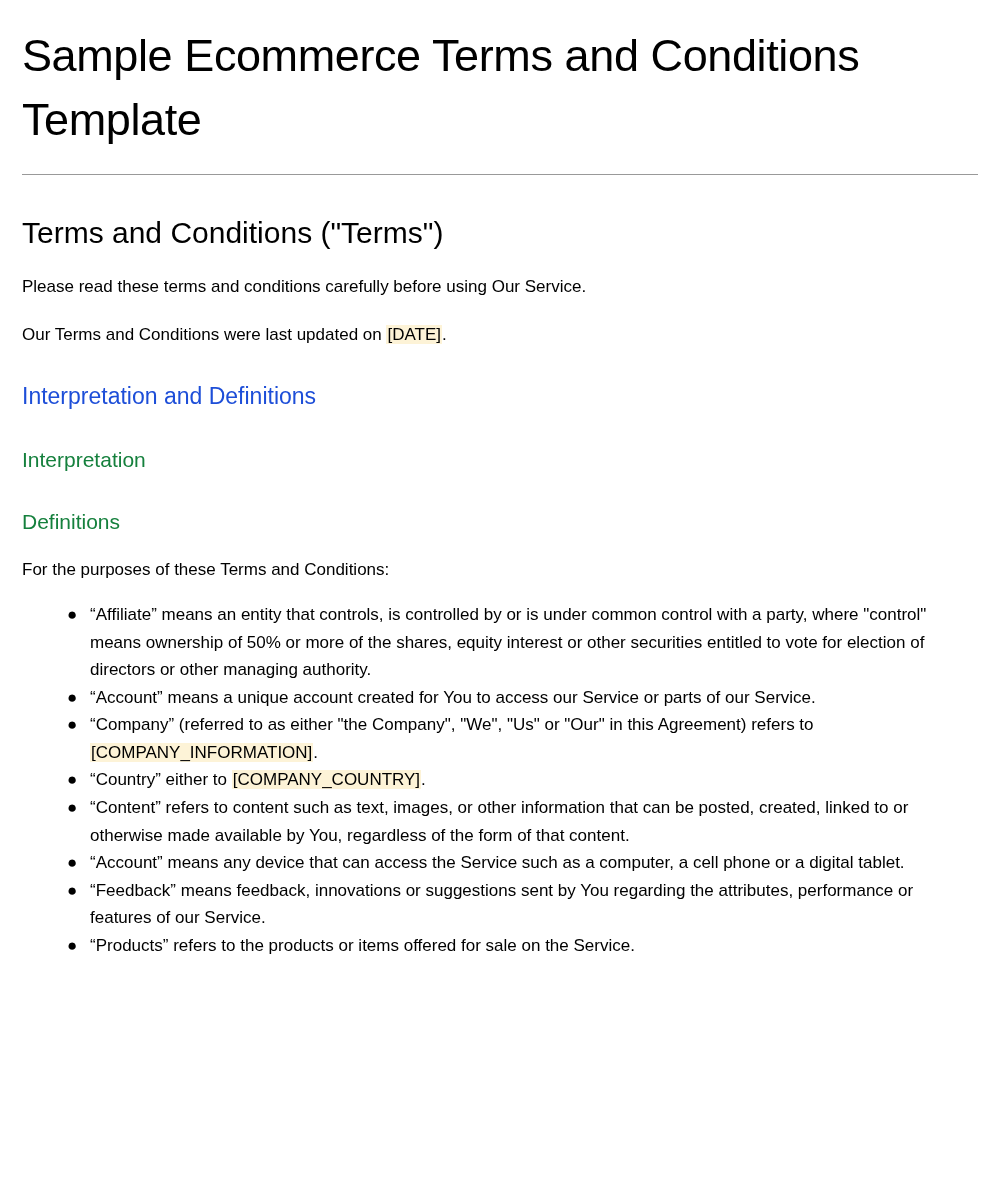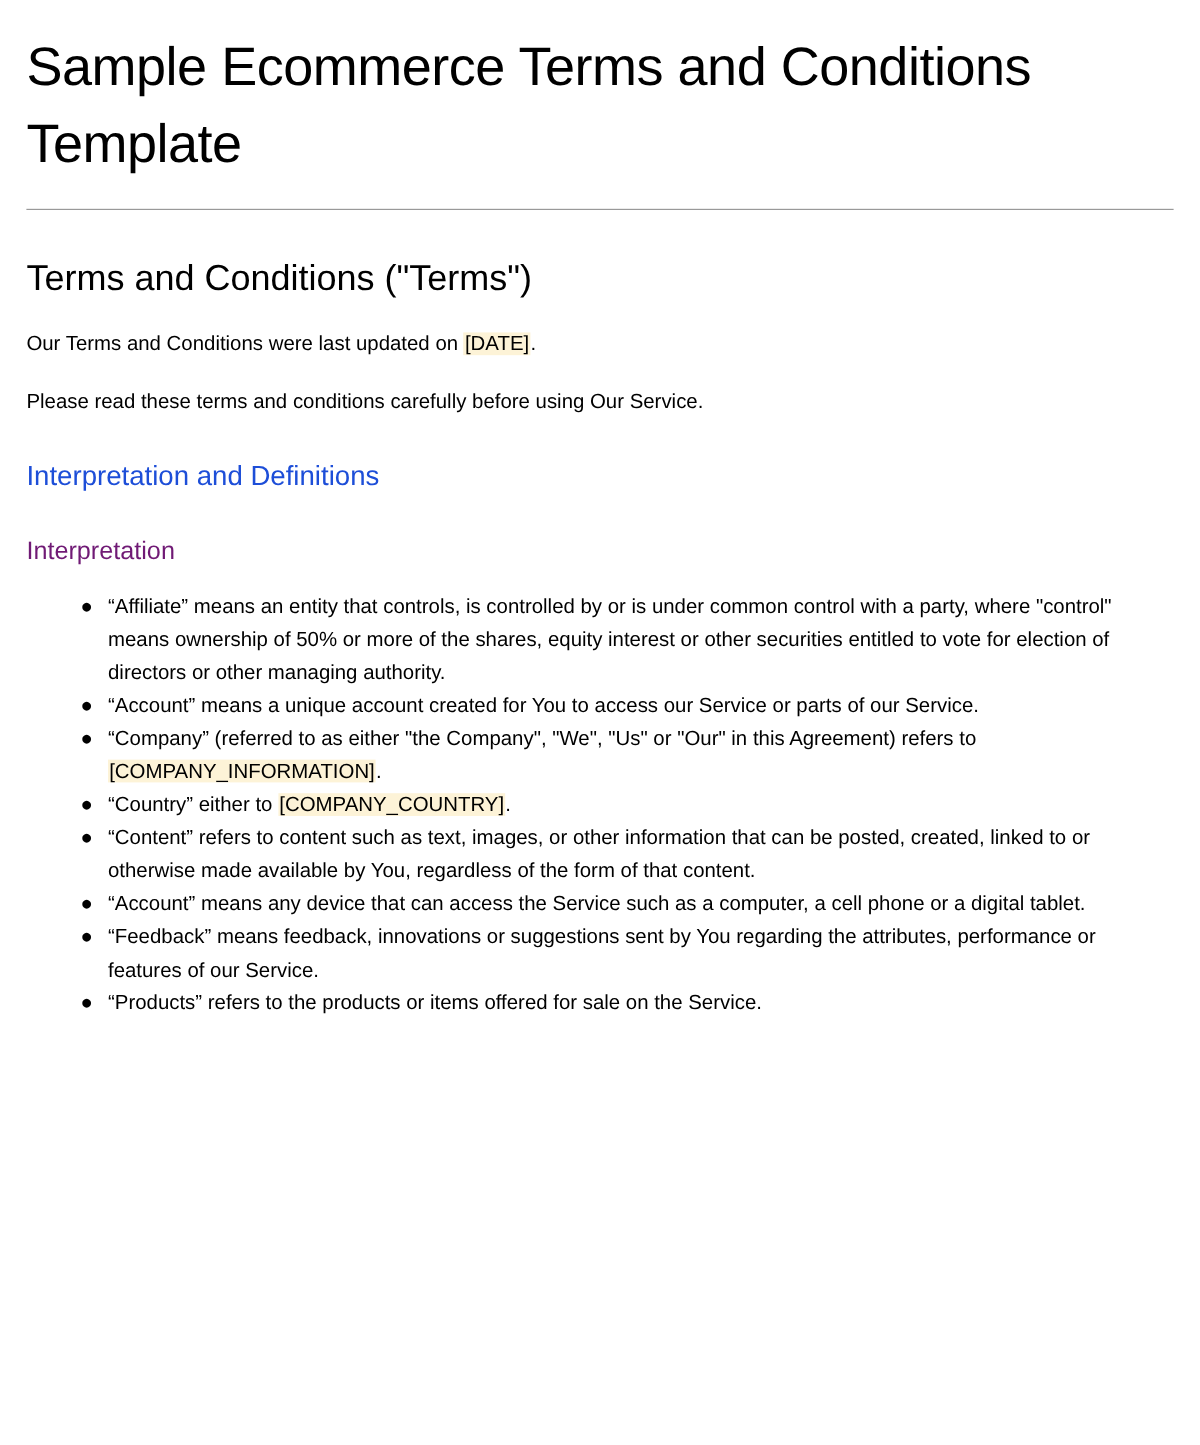--- a/index.html
+++ b/index.html
@@ -48,21 +48,21 @@
     margin: 34px 0 0 0;
     padding: 0;
     color: #1d4ed8;
   }
   h4.section-h3 {
     font-size: 21px;
     font-weight: normal;
     line-height: 1.3;
     margin: 34px 0 0 0;
     padding: 0;
-    color: #701a75;
+    color: #15803d;
   }
   p.body-text {
     font-size: 17px;
     line-height: 1.55;
     margin: 22px 0 0 0;
     padding: 0;
     color: #000;
   }
   .hl {
     background: #fdf3d7;
@@ -99,30 +99,32 @@
 <body>
 
 <div class="page">
 
   <h1 class="doc-title">Sample Ecommerce Terms and Conditions Template</h1>
 
   <hr class="title-rule">
 
   <h2 class="section-h">Terms and Conditions ("Terms")</h2>
 
+  <p class="body-text">Please read these terms and conditions carefully before using Our Service.</p>
+
   <p class="body-text"><span>Our Terms and Conditions were last updated on </span><span class="hl">[DATE]</span><span>.</span></p>
-
-  <p class="body-text">Please read these terms and conditions carefully before using Our Service.</p>
 
   <h3 class="section-h2">Interpretation and Definitions</h3>
 
   <h4 class="section-h3">Interpretation</h4>
 
 
+  <h4 class="section-h3">Definitions</h4>
 
+  <p class="body-text">For the purposes of these Terms and Conditions:</p>
 
   <ul class="def-list">
 
     <li>
       <span class="bullet">●</span>
       <span class="quote">“</span><span class="term">Affiliate</span><span class="quote">”</span><span> means an entity that controls, is controlled by or is under common control with a party, where "control" means ownership of 50% or more of the shares, equity interest or other securities entitled to vote for election of directors or other managing authority.</span>
     </li>
 
     <li>
       <span class="bullet">●</span>

